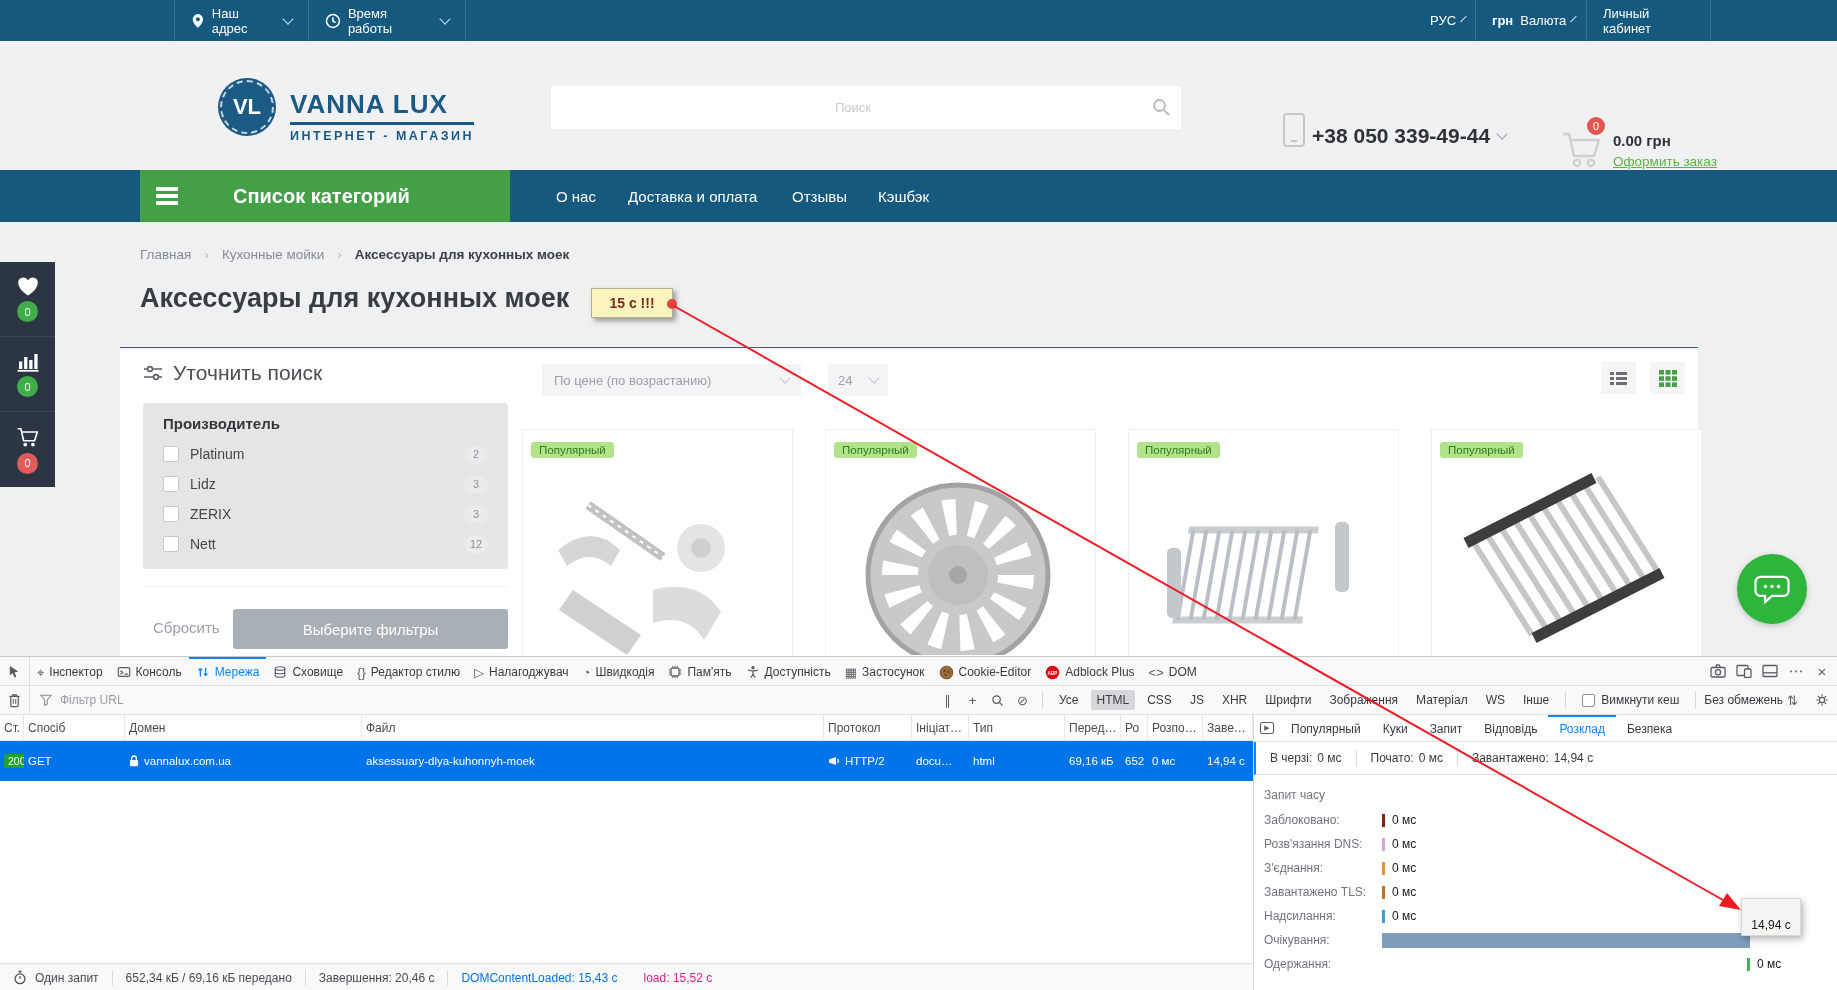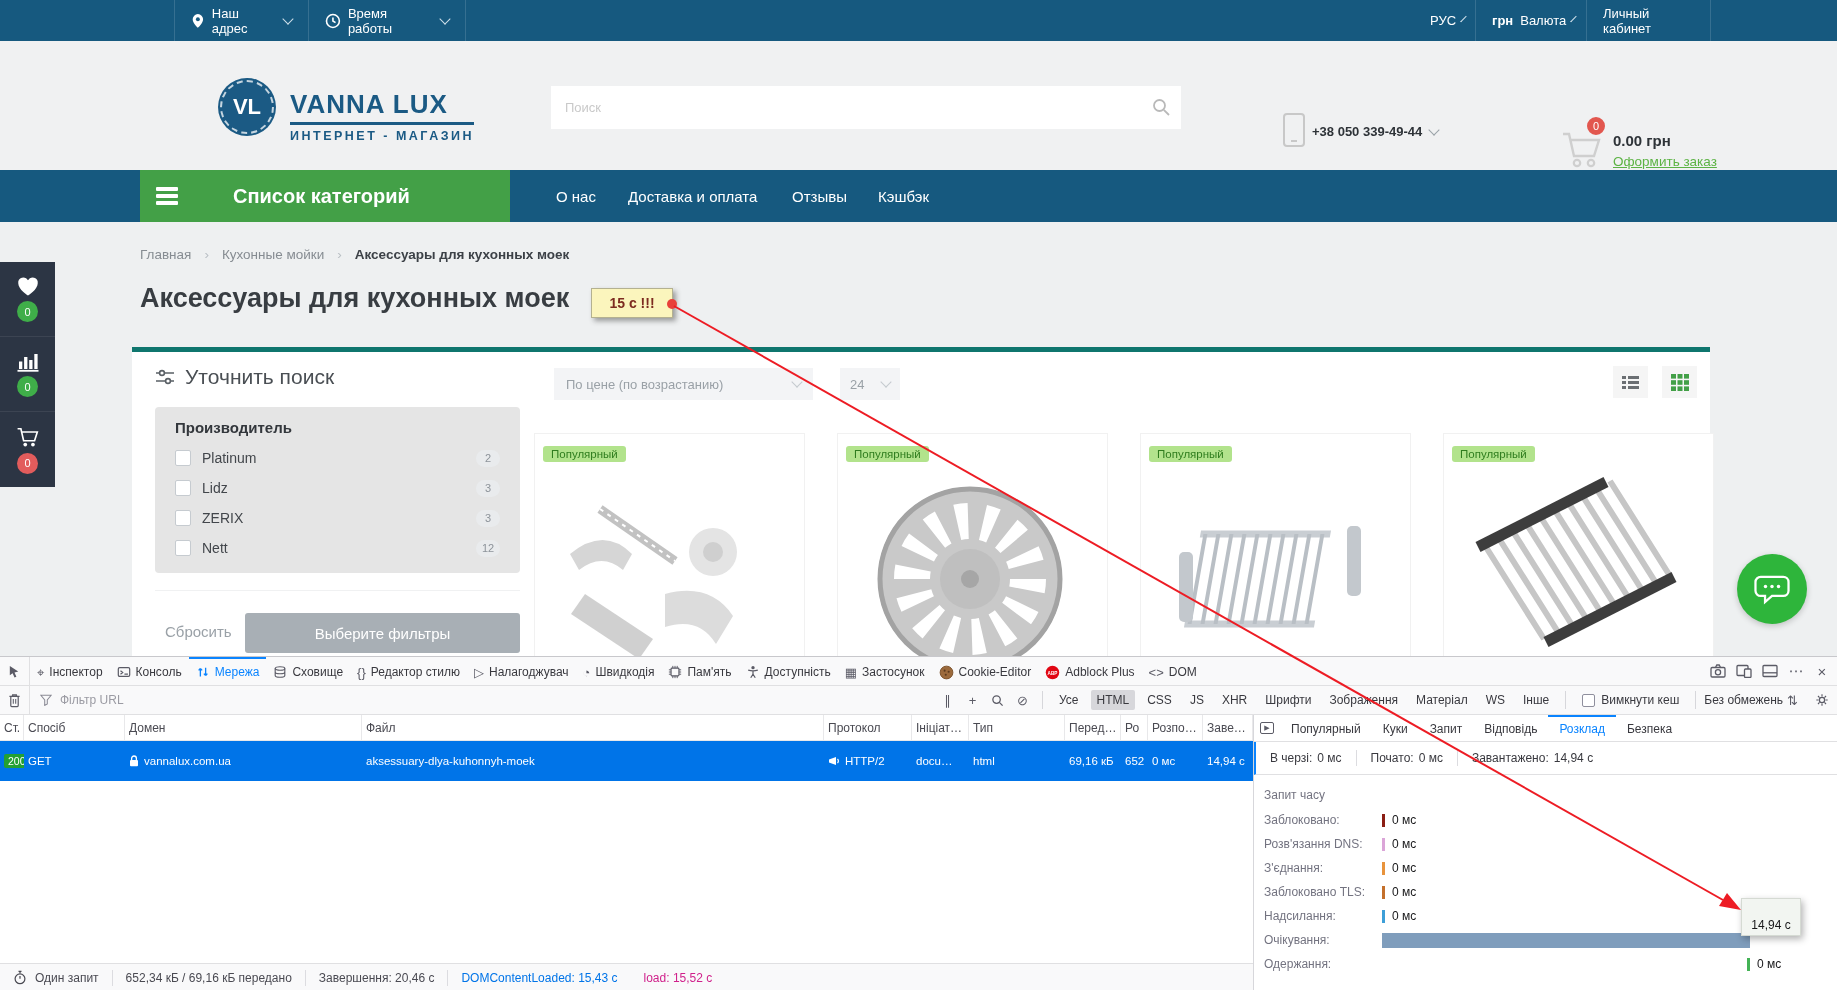--- a/index.html
+++ b/index.html
@@ -15,25 +15,25 @@
   .bold{font-weight:bold;}
 
   
   .header{position:absolute;left:0;top:41px;width:1837px;height:129px;background:#f0f1f2;}
   .logo-circle{position:absolute;left:218px;top:37px;width:58px;height:58px;border-radius:50%;background:#1b5a84;color:#fff;font-weight:bold;font-size:22px;display:flex;align-items:center;justify-content:center;}
   .logo-circle::after{content:"";position:absolute;inset:2px;border-radius:50%;border:2px dashed rgba(255,255,255,.75);}
   .logo-text{position:absolute;left:290px;top:48px;color:#1b5a84;cursor:pointer;}
   .logo-title{font-size:26px;font-weight:bold;letter-spacing:1px;border-bottom:3px solid #1b5a84;padding-bottom:2px;}
   .logo-sub{font-size:12.5px;font-weight:bold;letter-spacing:2.5px;margin-top:4px;}
   .search{position:absolute;left:551px;top:45px;width:630px;height:43px;background:#fff;}
-  .search input{width:100%;height:100%;border:none;outline:none;background:transparent;padding:0 40px 0 14px;font-size:13px;font-family:inherit;color:#555;}
+  .search input{width:100%;height:100%;border:none;outline:none;background:transparent;padding:0 40px 0 14px;font-size:13px;font-family:inherit;color:#555;text-align:center;}
   .search input::placeholder{color:#c9c9c9;}
   .search .mag{position:absolute;right:10px;top:11px;}
   .phone-icon{position:absolute;left:1281px;top:71px;}
-  .phone-num{position:absolute;left:1312px;top:83px;font-size:13px;font-weight:bold;color:#2e3338;display:flex;align-items:center;gap:8px;cursor:pointer;}
+  .phone-num{position:absolute;left:1312px;top:83px;font-size:21px;font-weight:bold;color:#2e3338;display:flex;align-items:center;gap:8px;cursor:pointer;}
   .phone-num .chev{border-color:#9aa2a8;}
   .cart-icon{position:absolute;left:1560px;top:88px;}
   .cart-badge{position:absolute;left:1585px;top:74px;width:22px;height:22px;border-radius:50%;background:#e2574f;color:#fff;font-size:11px;display:flex;align-items:center;justify-content:center;border:2px solid #f0f1f2;}
   .cart-total{position:absolute;left:1613px;top:91px;font-size:15px;font-weight:bold;color:#2e3338;}
   .checkout{position:absolute;left:1613px;top:113px;font-size:13.5px;color:#5cb344;text-decoration:underline;cursor:pointer;}
 
   
   .navbar{position:absolute;left:0;top:170px;width:1837px;height:52px;background:#16597f;}
   .cat-btn{position:absolute;left:140px;top:0;width:370px;height:52px;background:#43a047;display:flex;align-items:center;cursor:pointer;}
   .burger{margin-left:16px;width:22px;}
@@ -45,21 +45,21 @@
   .crumbs{position:absolute;left:140px;top:247px;font-size:13.5px;color:#868c92;display:flex;align-items:center;}
   .crumbs .bc{cursor:pointer;}
   .bc-sep{margin:0 13px;color:#b9bfc4;}
   .bc-last{color:#3c4147;font-weight:bold;}
   .pagetitle{position:absolute;left:140px;top:283px;font-size:27px;font-weight:bold;color:#383d42;}
 
   
   .note{position:absolute;left:591px;top:288px;width:82px;height:30px;background:#fbf5bd;border:1px solid #b4b190;box-shadow:3px 3px 5px rgba(50,50,50,.45);display:flex;align-items:center;justify-content:center;font-size:14px;font-weight:bold;color:#7d2b20;z-index:40;}
 
   
-  .sheet{position:absolute;left:132px;top:347px;width:1578px;height:309px;background:#fff;border-top:5px solid #0f766e;}
+  .sheet{position:absolute;left:120px;top:347px;width:1578px;height:309px;background:#fff;border-top:1px solid #0f766e;}
   .refine-title{position:absolute;left:23px;top:13px;display:flex;align-items:center;gap:10px;font-size:21px;color:#4a4f54;}
   .filter-panel{position:absolute;left:23px;top:55px;width:365px;height:166px;background:#e5e5e5;border-radius:4px;}
   .fgroup-title{position:absolute;left:20px;top:12px;font-size:15px;font-weight:bold;color:#33373c;}
   .fopt{position:absolute;left:20px;width:325px;height:26px;display:flex;align-items:center;cursor:pointer;}
   .fbox{width:16px;height:16px;background:#fff;border:1px solid #c6cbd0;border-radius:2px;margin-right:11px;}
   .flabel{font-size:14px;color:#42464b;}
   .fcount{margin-left:auto;background:#e9ebed;border-radius:9px;min-width:24px;height:17px;font-size:11px;color:#8d939a;display:flex;align-items:center;justify-content:center;padding:0 5px;}
   .fdivider{position:absolute;left:23px;top:238px;width:365px;height:1px;background:#f0f1f2;}
   .reset-link{position:absolute;left:33px;top:271px;font-size:15px;color:#9aa1a7;cursor:pointer;}
   .apply-btn{position:absolute;left:113px;top:261px;width:275px;height:40px;background:#a8afb5;border-radius:3px;color:#fff;font-size:15px;display:flex;align-items:center;justify-content:center;cursor:pointer;}
@@ -642,21 +642,21 @@
         <span class="t-label">Розв'язання DNS:</span>
         <span class="tick" style="background:#dba5d8;"></span>
         <span class="t-val">0 мс</span>
       </div>
       <div class="t-row">
         <span class="t-label">З'єднання:</span>
         <span class="tick" style="background:#e8933c;"></span>
         <span class="t-val">0 мс</span>
       </div>
       <div class="t-row">
-        <span class="t-label">Заблоковано TLS:</span>
+        <span class="t-label">Завантажено TLS:</span>
         <span class="tick" style="background:#c4702b;"></span>
         <span class="t-val">0 мс</span>
       </div>
       <div class="t-row">
         <span class="t-label">Надсилання:</span>
         <span class="tick" style="background:#3d9fd8;"></span>
         <span class="t-val">0 мс</span>
       </div>
       <div class="t-row">
         <span class="t-label">Очікування:</span>

